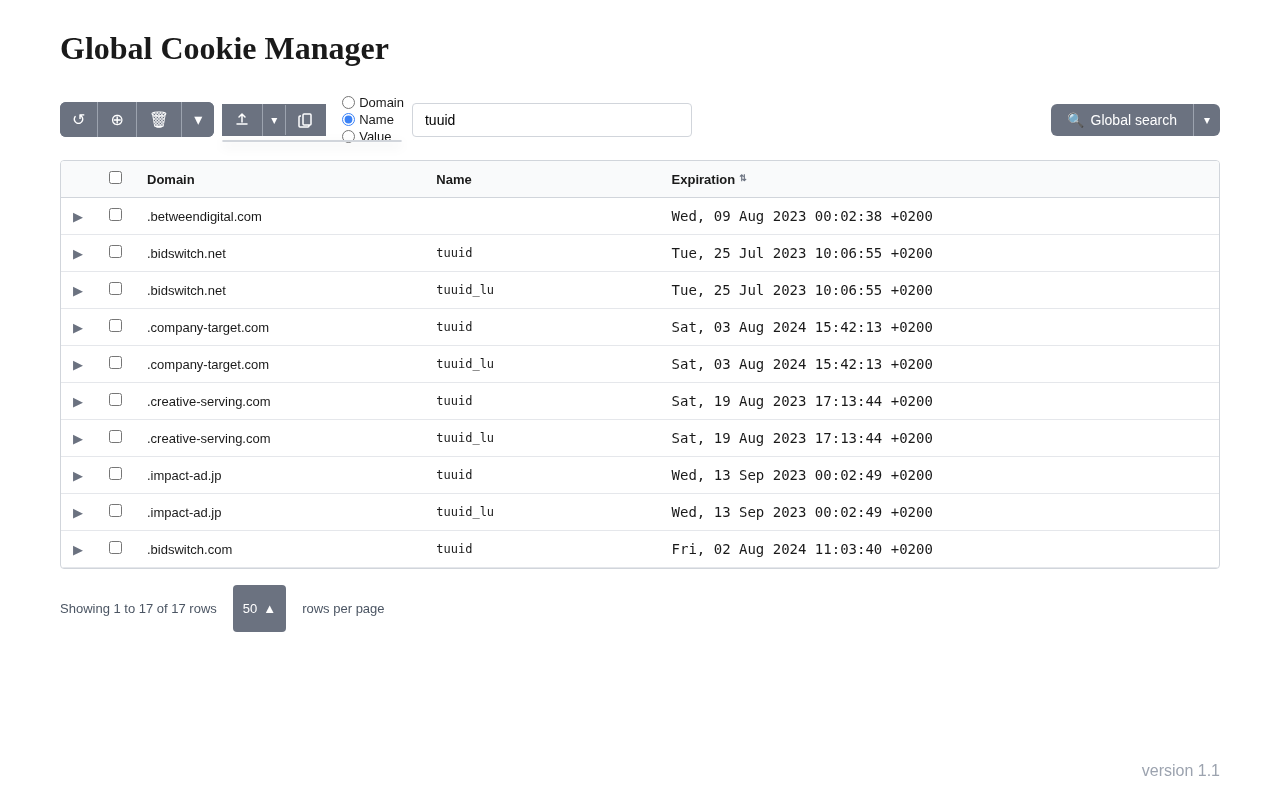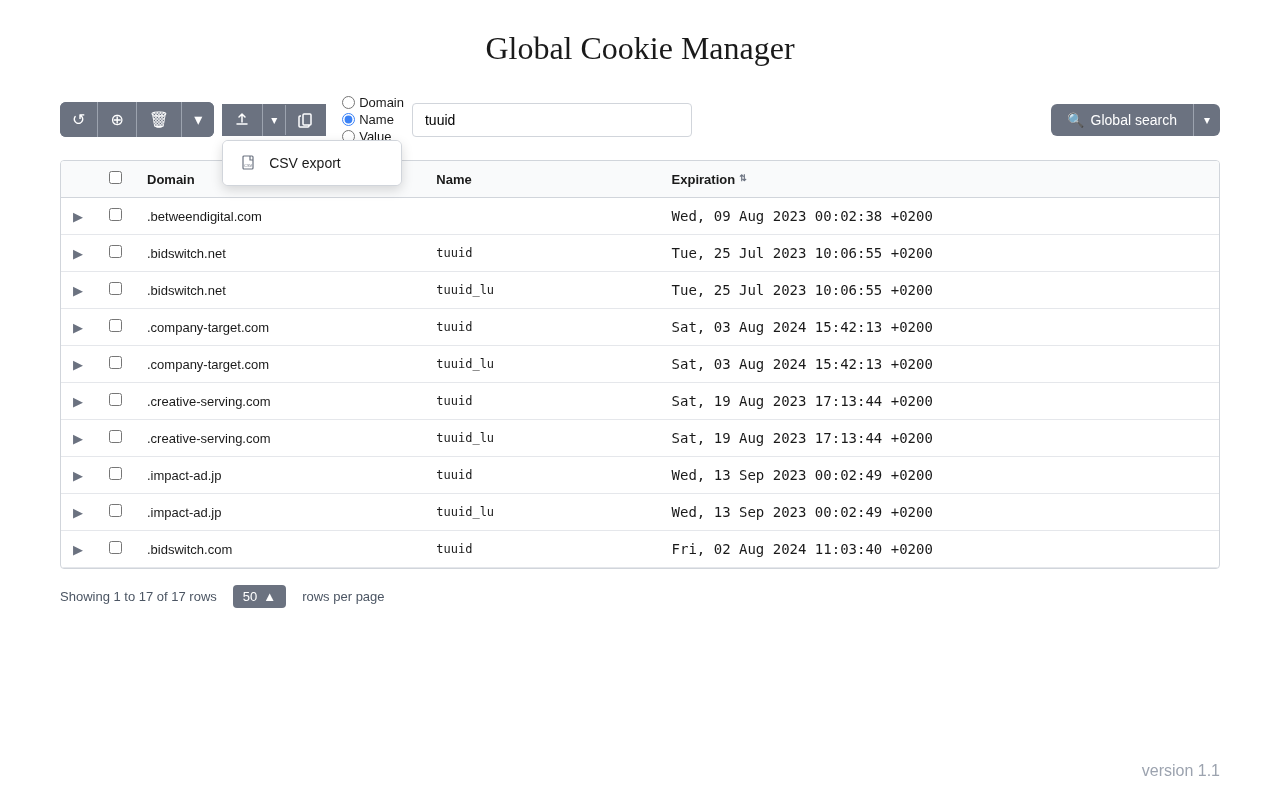--- a/index.html
+++ b/index.html
@@ -9,23 +9,23 @@
       color: #1a1a1a;
       font-size: 14px;
     }
     .page {
       width: 1280px;
       min-height: 800px;
       padding: 30px 60px 20px 60px;
       position: relative;
     }
     .page-title {
-      text-align: center;
+      text-align: left;
       font-size: 32px;
-      font-weight: 400;
+      font-weight: 700;
       margin-bottom: 28px;
       font-family: Georgia, serif;
       color: #1a1a1a;
     }
     .toolbar {
       display: flex;
       align-items: center;
       gap: 8px;
       margin-bottom: 16px;
       position: relative;
@@ -222,21 +222,21 @@
     .footer-text {
       font-size: 13px;
       color: #4b5563;
     }
     .rows-per-page {
       display: flex;
       align-items: center;
       background: #6b7280;
       color: white;
       border-radius: 4px;
-      padding: 4px 10px;
+      padding: 16px 10px;
       font-size: 13px;
       gap: 6px;
       cursor: pointer;
     }
     .rows-per-page-label {
       font-size: 13px;
       color: #4b5563;
       text-align: right;
     }
     .version-text {
@@ -284,30 +284,20 @@
       </button>
       <button class="btn-export-dropdown">▾</button>
       <button class="btn-export-clipboard" title="Copy to clipboard">
         <svg width="16" height="16" viewBox="0 0 16 16" fill="none" stroke="white" stroke-width="1.5">
           <rect x="5" y="2" width="8" height="11" rx="1"></rect>
           <path d="M3 4H2a1 1 0 00-1 1v9a1 1 0 001 1h8a1 1 0 001-1v-1"></path>
         </svg>
       </button>
 
       <div class="export-dropdown-menu">
-        <div class="export-dropdown-item">
-          <span class="item-icon">
-            <svg width="16" height="16" viewBox="0 0 16 16" fill="none" stroke="#6b7280" stroke-width="1.2">
-              <rect x="2" y="1" width="10" height="13" rx="1"></rect>
-              <path d="M9 1v4h3"></path>
-              <text x="3" y="12" font-size="4" fill="#6b7280" stroke="none">CSV</text>
-            </svg>
-          </span>
-          <span>CSV export</span>
-        </div>
       </div>
     </div>
 
     <div class="radio-group">
       <label class="radio-label">
         <input type="radio" name="filter" style="">
         <span>Domain</span>
       </label>
       <label class="radio-label">
         <input type="radio" name="filter" checked="" style="">

